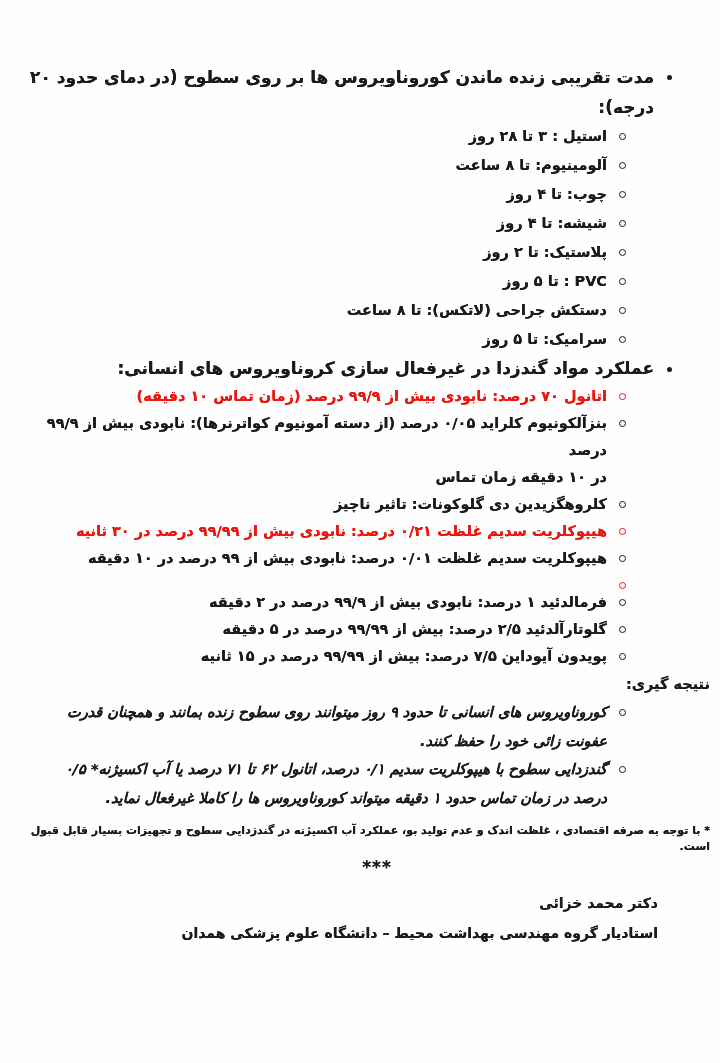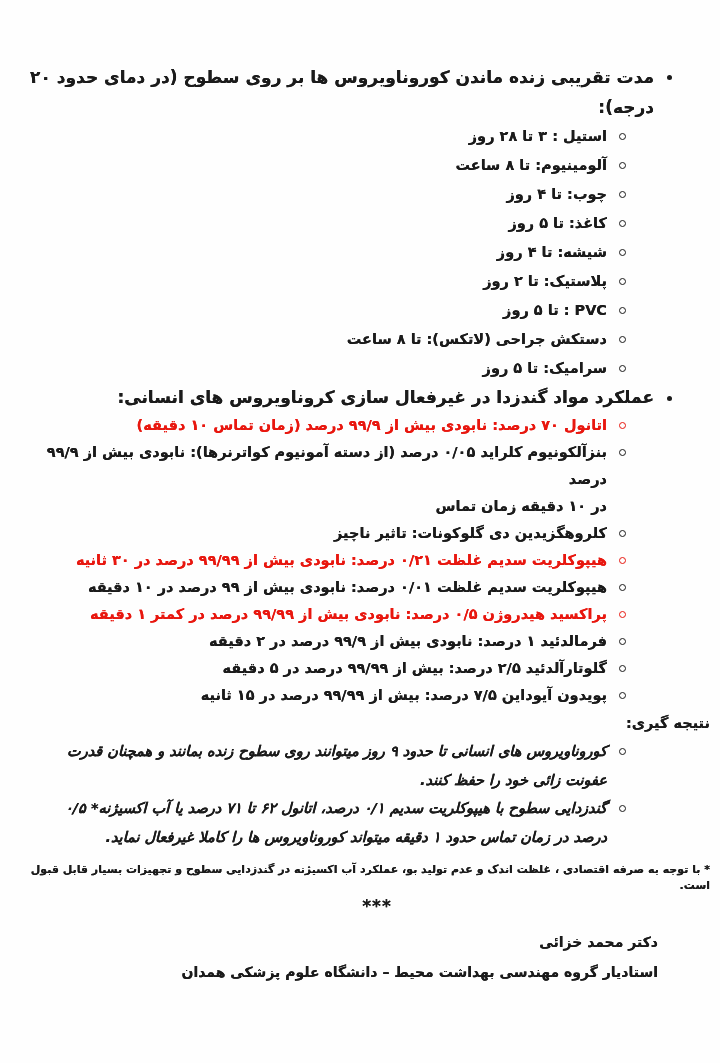--- a/index.html
+++ b/index.html
@@ -54,24 +54,20 @@
     <div class="l2">
       <span class="b2"></span>
       <span class="txt">آلومینیوم: تا ۸ ساعت</span>
     </div>
     <div class="l2">
       <span class="b2"></span>
       <span class="txt">چوب: تا ۴ روز</span>
     </div>
     <div class="l2">
       <span class="b2"></span>
-      <span class="txt">کاغذ: تا ۵ روز</span>
-    </div>
-    <div class="l2">
-      <span class="b2"></span>
       <span class="txt">شیشه: تا ۴ روز</span>
     </div>
     <div class="l2">
       <span class="b2"></span>
       <span class="txt">پلاستیک: تا ۲ روز</span>
     </div>
     <div class="l2">
       <span class="b2"></span>
       <span class="txt">PVC : تا ۵ روز</span>
     </div>
@@ -106,21 +102,20 @@
     <div class="l2 red">
       <span class="b2"></span>
       <span class="txt">هیپوکلریت سدیم غلظت ۰/۲۱ درصد: نابودی بیش از ۹۹/۹۹ درصد در ۳۰ ثانیه</span>
     </div>
     <div class="l2">
       <span class="b2"></span>
       <span class="txt">هیپوکلریت سدیم غلظت ۰/۰۱ درصد: نابودی بیش از ۹۹ درصد در ۱۰ دقیقه</span>
     </div>
     <div class="l2 red">
       <span class="b2"></span>
-      <span class="txt">پراکسید هیدروژن ۰/۵ درصد: نابودی بیش از ۹۹/۹۹ درصد در کمتر ۱ دقیقه</span>
     </div>
     <div class="l2">
       <span class="b2"></span>
       <span class="txt">فرمالدئید ۱ درصد: نابودی بیش از ۹۹/۹ درصد در ۲ دقیقه</span>
     </div>
     <div class="l2">
       <span class="b2"></span>
       <span class="txt">گلوتارآلدئید ۲/۵ درصد: بیش از ۹۹/۹۹ درصد در ۵ دقیقه</span>
     </div>
     <div class="l2">

